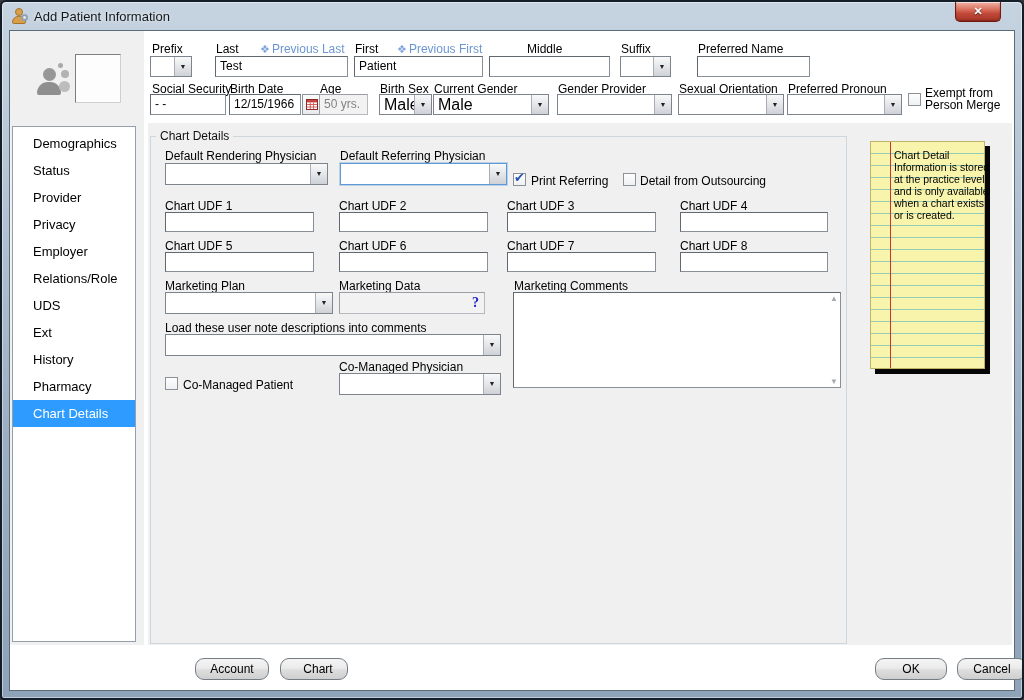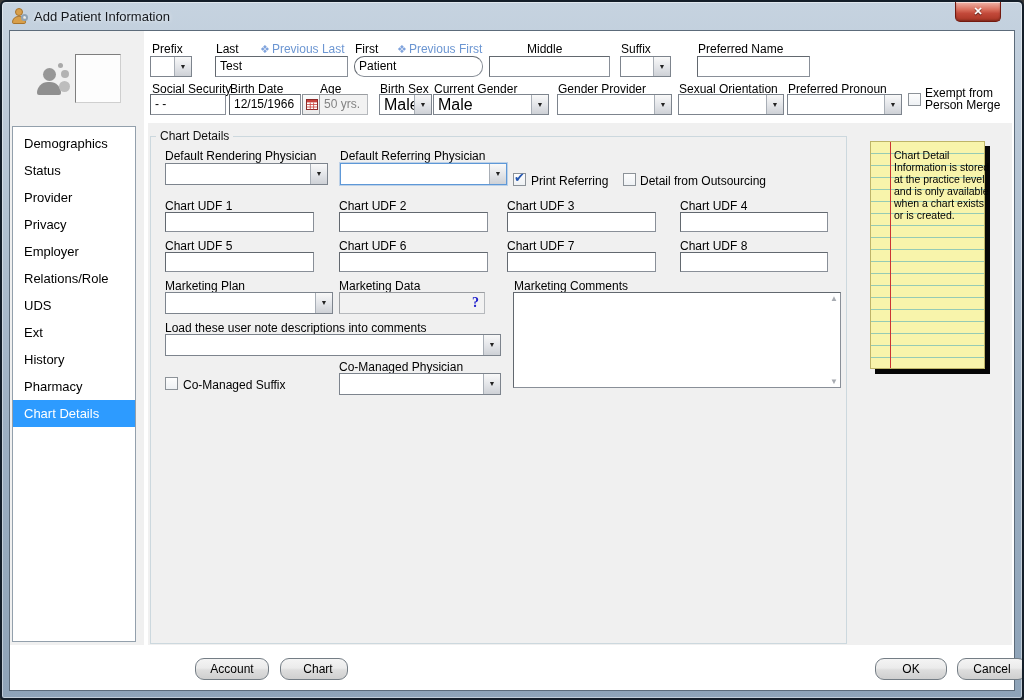--- a/index.html
+++ b/index.html
@@ -33,21 +33,21 @@
   
   .avatar { position:absolute; left:25px; top:30px; width:36px; height:36px; }
   .avatar .head { position:absolute; left:8px; top:7px; width:13px; height:13px; border-radius:50%; background:#979797; }
   .avatar .body { position:absolute; left:2px; top:21px; width:24px; height:13px; border-radius:11px 11px 2px 2px; background:#8f8f8f; }
   .avatar .b1 { position:absolute; left:23px; top:2px; width:5px; height:5px; border-radius:50%; background:#a9a9a9; }
   .avatar .b2 { position:absolute; left:26px; top:9px; width:8px; height:8px; border-radius:50%; background:#b3b3b3; }
   .avatar .b3 { position:absolute; left:24px; top:20px; width:11px; height:11px; border-radius:50%; background:#bdbdbd; }
   .photo-box { position:absolute; left:65px; top:23px; width:46px; height:49px; background:#fdfdfd; border:1px solid #7e7e7e; border-right-color:#cfcfcf; border-bottom-color:#cfcfcf; }
   
   .sidebar { position:absolute; left:2px; top:95px; width:124px; height:516px; background:#fff; border:1px solid #93a0ac; padding-top:3px; }
-  .sidebar .item { height:27px; line-height:27px; padding-left:11px; font-size:13px; color:#000; cursor:pointer; white-space:nowrap; }
+  .sidebar .item { height:27px; line-height:27px; padding-left:20px; font-size:13px; color:#000; cursor:pointer; white-space:nowrap; }
   .sidebar .item.selected { background:#2d9bff; color:#fff; }
   
   .lbl { position:absolute; font-size:12px; color:#000; white-space:nowrap; }
   .link { position:absolute; font-size:12px; color:#6c96d2; white-space:nowrap; cursor:pointer; }
   .link .dia { color:#7fa3dd; font-size:11px; margin-right:2px; }
   .tb { position:absolute; height:21px; background:#fff; border:1px solid #898f98; border-top-color:#62686f; border-left-color:#62686f; padding:2px 4px; font-size:12px; line-height:15px; overflow:hidden; white-space:nowrap; }
   .tb.disabled { background:#f2f2f2; color:#838383; border-color:#b6b9bd; border-top-color:#9a9da1; border-left-color:#9a9da1; }
   .combo { position:absolute; height:21px; background:#fff; border:1px solid #7d848d; }
   .combo .val { position:absolute; left:4px; top:2px; font-size:16px; line-height:15px; }
   .combo .cbtn { position:absolute; top:0; right:0; bottom:0; width:17px; background:linear-gradient(#f9f9f9,#e2e4e8 55%,#ced1d6); border-left:1px solid #a8aeb6; text-align:center; cursor:pointer; }
@@ -128,21 +128,21 @@
     <span class="lbl" style="left:206px; top:11px;">Last</span>
     <span class="link" style="left:250px; top:11px;">
       <span class="dia">❖</span><span>Previous Last</span>
     </span>
     <div class="tb" style="left:205px; top:25px; width:133px;">Test</div>
 
     <span class="lbl" style="left:345px; top:11px;">First</span>
     <span class="link" style="left:387px; top:11px;">
       <span class="dia">❖</span><span>Previous First</span>
     </span>
-    <div class="tb" style="left:344px; top:25px; width:129px;border-radius:10px;">Patient</div>
+    <div class="tb" style="left:344px; top:25px; width:129px;">Patient</div>
 
     <span class="lbl" style="left:480px; top:11px;margin-left:37px;">Middle</span>
     <div class="tb" style="left:479px; top:25px; width:121px;"></div>
 
     <span class="lbl" style="left:611px; top:11px;">Suffix</span>
     <div class="combo" style="left:610px; top:25px; width:51px;">
       <span class="val"></span>
       <span class="cbtn">
           <span class="arr">▼</span>
         </span>
@@ -285,21 +285,21 @@
 
         <span class="lbl" style="left:188px; top:217px;">Co-Managed Physician</span>
         <div class="combo" style="left:188px; top:230px; width:162px; height:22px;">
           <span class="val"></span>
           <span class="cbtn">
               <span class="arr">▼</span>
             </span>
         </div>
 
         <span class="cb" style="left:14px; top:234px;"></span>
-        <span class="lbl" style="left:32px; top:235px;">Co-Managed Suffix</span>
+        <span class="lbl" style="left:32px; top:235px;">Co-Managed Patient</span>
       </fieldset>
     </div>
 
     <div class="note">
       <span class="redline"></span>
       <div class="note-text">Chart Detail Information is stored at the practice level and is only available when a chart exists or is created.</div>
     </div>
 
     <div class="btn" style="left:147px; top:627px; width:74px;">Account</div>
     <div class="btn" style="left:232px; top:627px; width:68px;padding-left:8px;">Chart</div>

